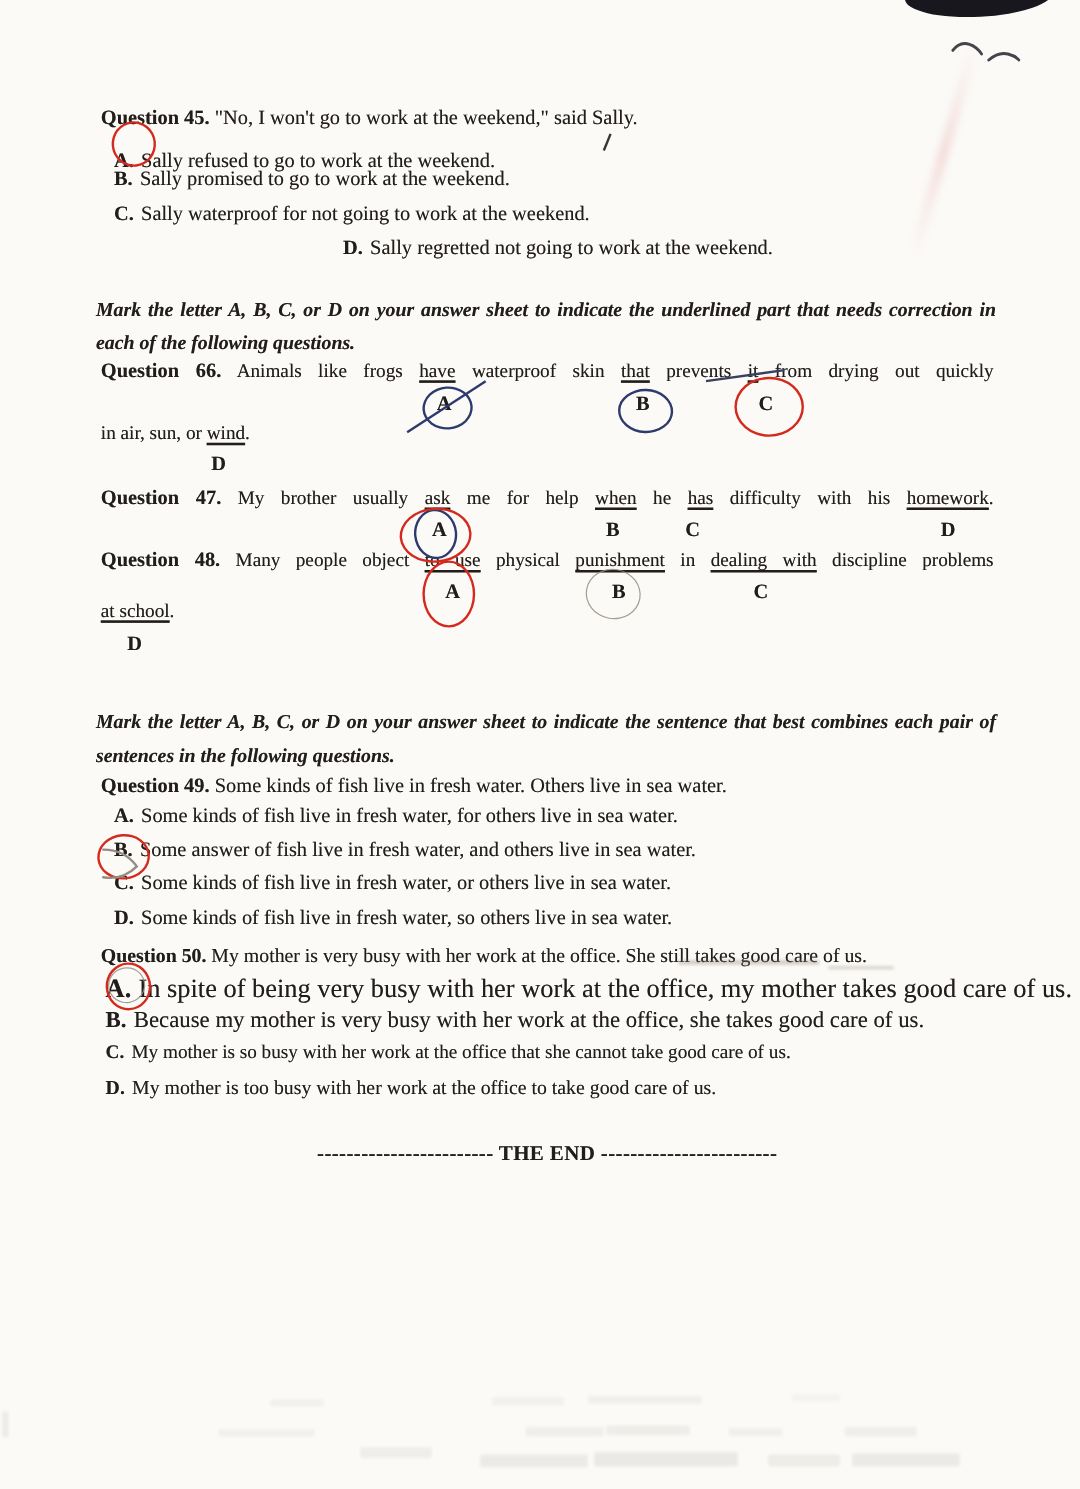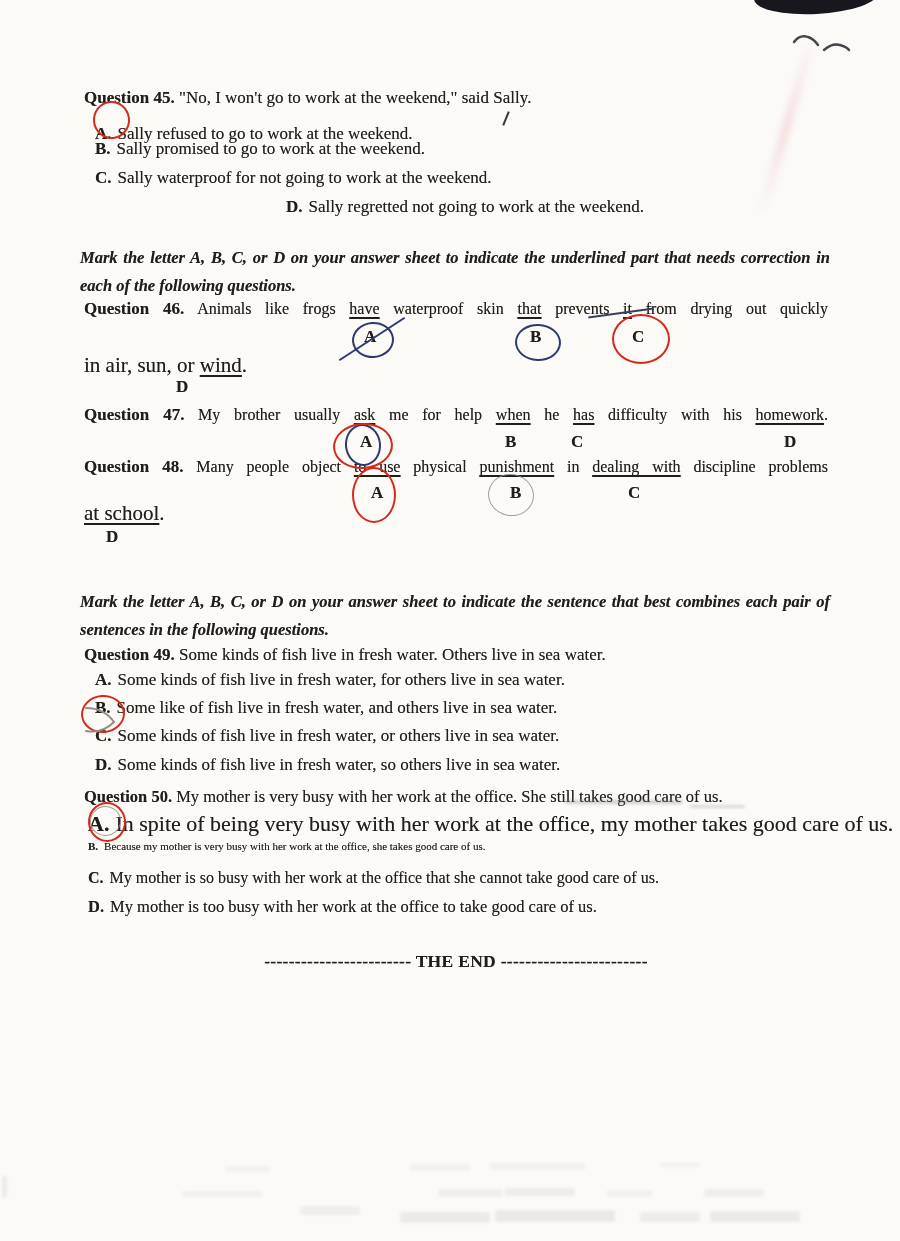--- a/index.html
+++ b/index.html
@@ -13,21 +13,21 @@
   }
   .blk{position:absolute;left:84px;width:744px;font-size:17px;line-height:28.8px;}
   .opt{position:absolute;left:95px;width:740px;font-size:17px;white-space:nowrap;}
   .opt .letter{font-weight:700;margin-right:6px;}
   .qlabel{font-weight:700;margin-top:48px;}
   .jline{
     position:absolute;left:84px;width:744px;font-size:16px;
     text-align:justify;text-align-last:justify;
   }
   .jline .qlabel{font-size:17px;}
-  .plain{position:absolute;left:84px;font-size:21px;white-space:nowrap;}
+  .plain{position:absolute;left:84px;font-size:16px;white-space:nowrap;}
   .instr{
     position:absolute;left:80px;width:750px;
     font-weight:700;font-style:italic;font-size:16.5px;line-height:27.5px;
     text-align:justify;
   }
   .letters{position:absolute;left:84px;width:744px;height:24px;}
   .lt{position:absolute;top:0;font-weight:700;font-size:17px;}
   .u{text-decoration:underline;text-decoration-thickness:1.5px;text-underline-offset:3px;}
   .theend{
     position:absolute;left:84px;width:744px;text-align:center;
@@ -66,21 +66,21 @@
   <div class="opt" style="top:168px;">
     <span class="letter">C.</span><span>Sally waterproof for not going to work at the weekend.</span>
   </div>
   <div class="opt" style="top:197px;text-align:center;">
     <span class="letter">D.</span><span>Sally regretted not going to work at the weekend.</span>
   </div>
 
   <div class="instr" style="top:244px;">Mark the letter A, B, C, or D on your answer sheet to indicate the underlined part that needs correction in each of the following questions.</div>
 
   <div class="jline" style="top:299px;">
-    <span class="qlabel">Question 46.</span>
+    <span class="qlabel">Question 66.</span>
     <span> <span>Animals like frogs </span><span class="u">have</span><span> waterproof skin </span><span class="u">that</span><span> prevents </span><span class="u">it</span><span> from drying out quickly</span></span>
   </div>
   <div class="letters" style="top:327px;">
     <span class="lt" style="left:280px;">A</span>
     <span class="lt" style="left:446px;">B</span>
     <span class="lt" style="left:548px;">C</span>
   </div>
   <div class="plain" style="top:353px;"><span>in air, sun, or </span><span class="u">wind</span><span>.</span></div>
   <div class="letters" style="top:377px;">
     <span class="lt" style="left:92px;">D</span>
@@ -114,37 +114,37 @@
   <div class="instr" style="top:588px;">Mark the letter A, B, C, or D on your answer sheet to indicate the sentence that best combines each pair of sentences in the following questions.</div>
 
   <div class="blk" style="top:641px;">
     <span class="qlabel">Question 49.</span>
     <span>Some kinds of fish live in fresh water. Others live in sea water.</span>
   </div>
   <div class="opt" style="top:670px;font-family:Liberation Serif, serif;">
     <span class="letter">A.</span><span>Some kinds of fish live in fresh water, for others live in sea water.</span>
   </div>
   <div class="opt" style="top:698px;">
-    <span class="letter">B.</span><span>Some like of fish live in fresh water, and others live in sea water.</span>
+    <span class="letter">B.</span><span>Some answer of fish live in fresh water, and others live in sea water.</span>
   </div>
   <div class="opt" style="top:726px;">
     <span class="letter">C.</span><span>Some kinds of fish live in fresh water, or others live in sea water.</span>
   </div>
   <div class="opt" style="top:755px;">
     <span class="letter">D.</span><span>Some kinds of fish live in fresh water, so others live in sea water.</span>
   </div>
 
   <div class="blk" style="top:783px;font-size:16.5px;width:756px;">
     <span class="qlabel">Question 50.</span>
     <span>My mother is very busy with her work at the office. She still takes good care of us.</span>
   </div>
   <div class="opt" style="top:811px;left:88px;font-size:22px;">
     <span class="letter">A.</span><span>In spite of being very busy with her work at the office, my mother takes good care of us.</span>
   </div>
-  <div class="opt" style="top:840px;left:88px;font-size:11px;">
+  <div class="opt" style="top:840px;left:88px;font-size:19px;">
     <span class="letter">B.</span><span>Because my mother is very busy with her work at the office, she takes good care of us.</span>
   </div>
   <div class="opt" style="top:869px;left:88px;font-size:16px;">
     <span class="letter">C.</span><span>My mother is so busy with her work at the office that she cannot take good care of us.</span>
   </div>
   <div class="opt" style="top:897px;left:88px;font-size:16.5px;">
     <span class="letter">D.</span><span>My mother is too busy with her work at the office to take good care of us.</span>
   </div>
 
   <div class="theend" style="top:951px;">------------------------ THE END ------------------------</div>

